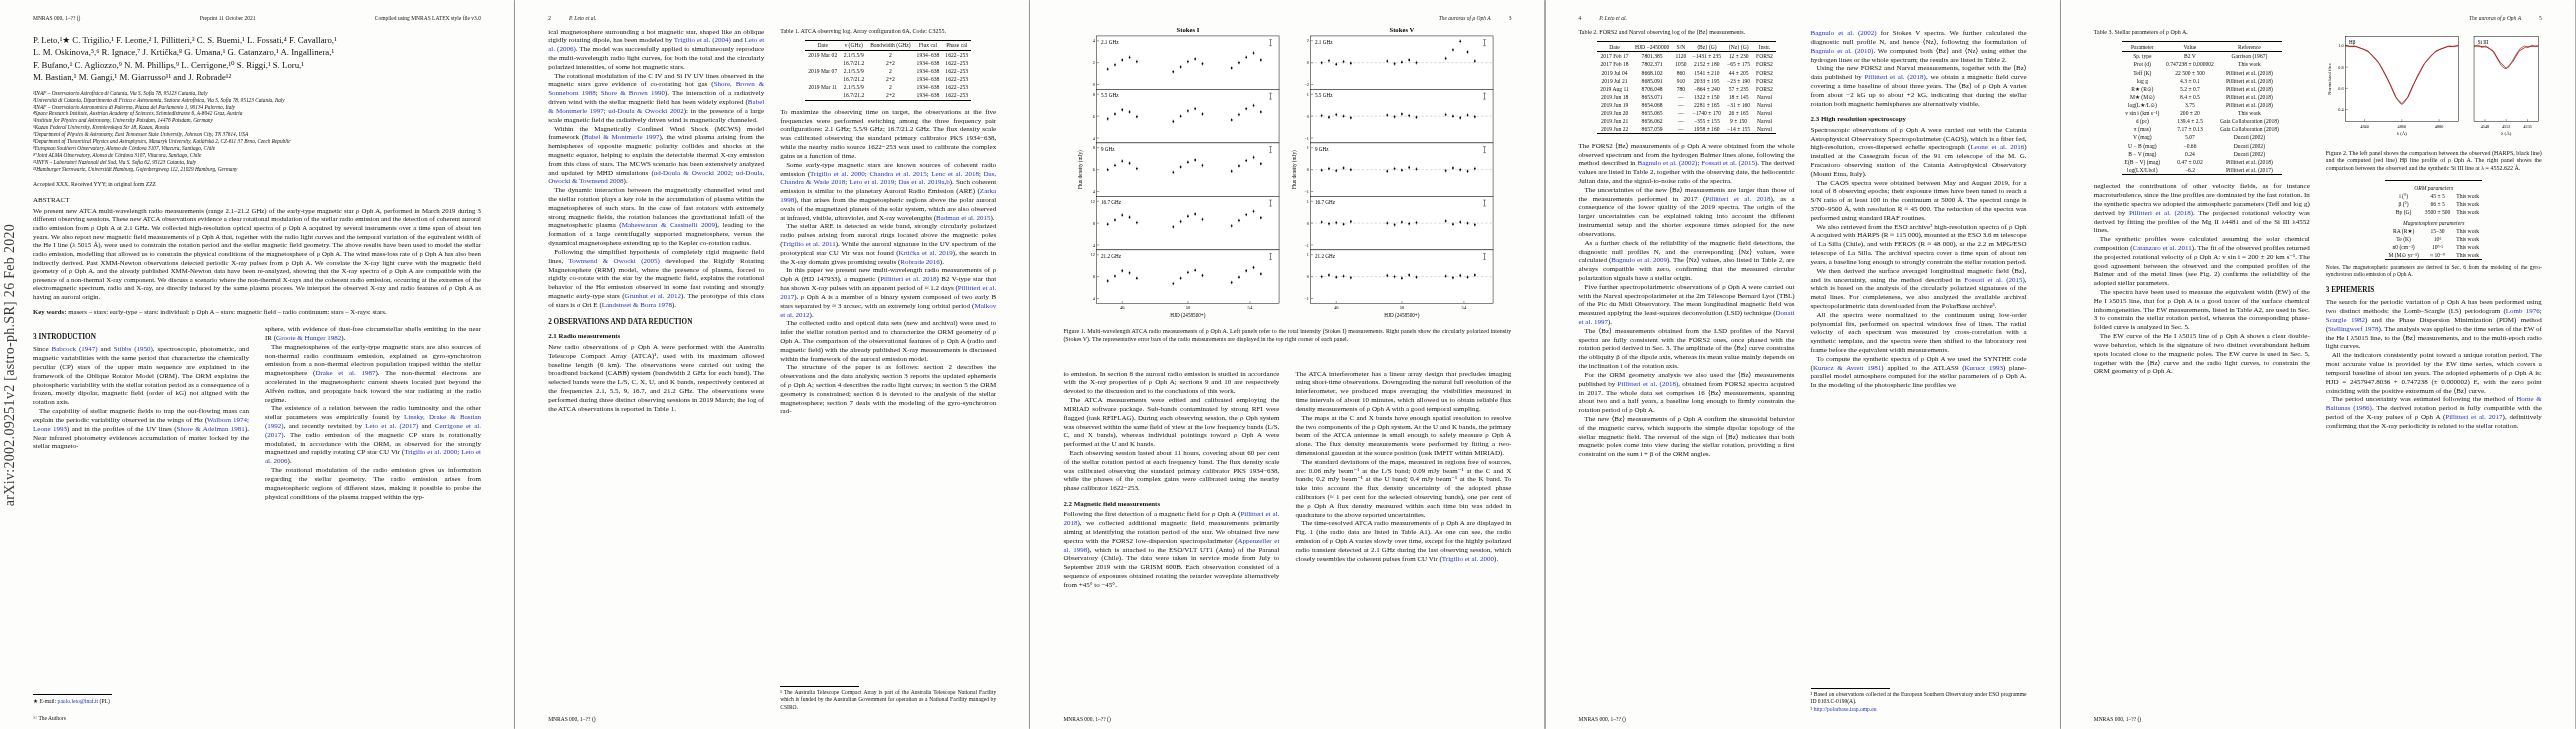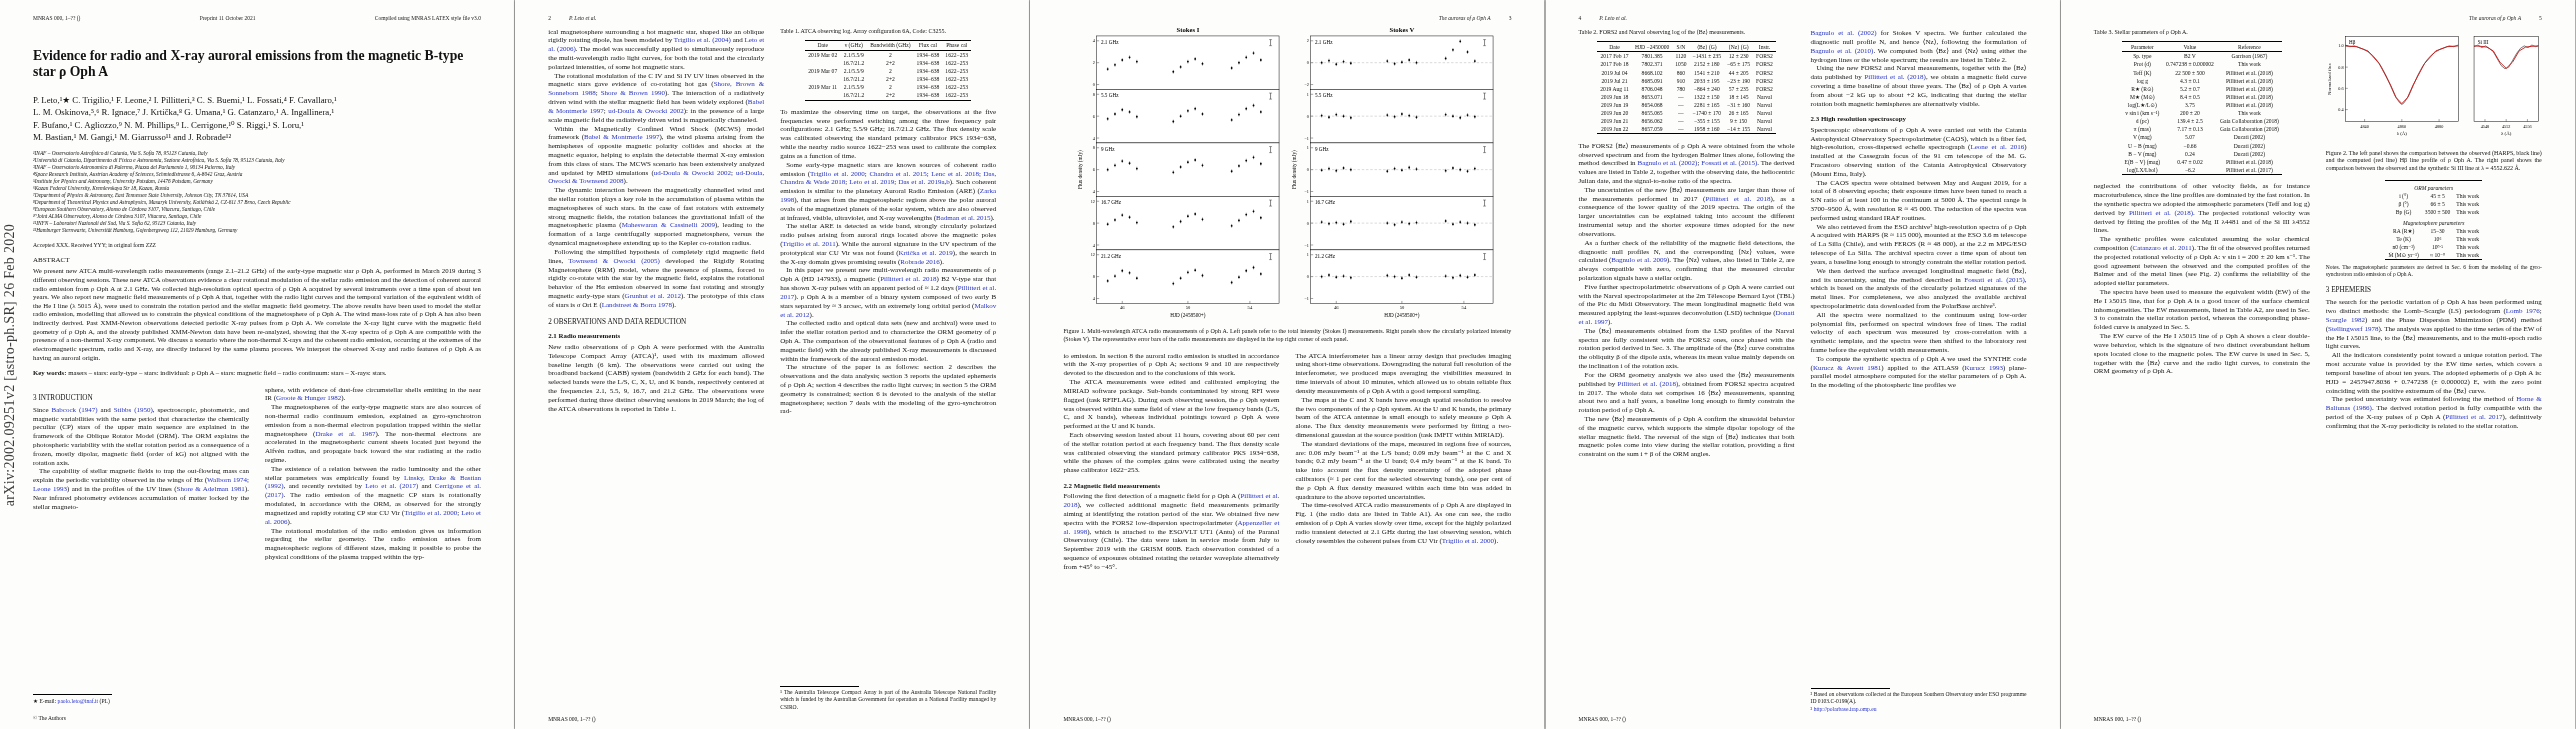--- a/index.html
+++ b/index.html
@@ -16,21 +16,21 @@
   .authors{font-size:8.8px;margin-top:13px;line-height:1.42}
   .affils{font-size:5.3px;font-style:italic;margin-top:6px;line-height:1.32}
   .accepted{font-size:5.7px;margin-top:8px}
   .abs-head{font-size:7px;font-weight:normal;margin-top:8.5px}
   .abstract{font-size:6.8px;line-height:1.27;text-align:justify;margin-top:3px}
   .keywords{font-size:6.8px;margin-top:6.7px;text-align:justify}
   .cols{display:flex;gap:16px;margin-top:9.7px}
   .col{width:216px;text-align:justify}
   .col p{font-size:7px;line-height:1.26;text-indent:6px}
   .col p.noind{text-indent:0}
-  .col h2{font-size:7.2px;font-weight:normal;margin:8px 0 4.3px;text-align:left}
+  .col h2{font-size:7.2px;font-weight:bold;margin:8px 0 4.3px;text-align:left}
   .col h3{font-size:6.9px;font-weight:bold;margin:6.7px 0 3.6px;text-align:left}
   .cite{color:#2733c4}
   .tcap{font-size:6px;line-height:1.28;text-align:justify;margin-bottom:4.3px}
   table.ptab{border-collapse:collapse;margin:0 auto 7.3px;font-size:5.6px;line-height:1.45;border-top:0.7px solid #000;border-bottom:0.7px solid #000}
   table.ptab th{font-weight:normal;padding:0.6px 3px;border-bottom:0.5px solid #000;text-align:center}
   table.ptab td{padding:0 3px;text-align:center;white-space:nowrap}
   table.ptab td.subhead{font-style:italic;padding-top:2.4px;text-align:center}
   .figwrap{display:flex;justify-content:center;gap:6px;margin-top:4.9px}
   .figcap{font-size:6px;line-height:1.3;text-align:justify;margin-top:3.6px}
   .tnotes{font-size:5.5px;line-height:1.3;text-align:justify;margin:-3.6px 0 4.9px}
@@ -43,21 +43,20 @@
 </head>
 <body>
 
 <div class="page">
   <div class="phead spread">
     <span>MNRAS 000, 1–?? ()</span>
     <span>Preprint 11 October 2021</span>
     <span>Compiled using MNRAS LATEX style file v3.0</span>
   </div>
   <div class="arxiv">arXiv:2002.09251v2  [astro-ph.SR]  26 Feb 2020</div>
-  <h1 class="title">Evidence for radio and X-ray auroral emissions from the magnetic B-type star ρ Oph A</h1>
   <div class="authors">
       <div>P. Leto,¹★ C. Trigilio,¹ F. Leone,² I. Pillitteri,³ C. S. Buemi,¹ L. Fossati,⁴ F. Cavallaro,¹</div>
       <div>L. M. Oskinova,⁵,⁶ R. Ignace,⁷ J. Krtička,⁸ G. Umana,¹ G. Catanzaro,¹ A. Ingallinera,¹</div>
       <div>F. Bufano,¹ C. Agliozzo,⁹ N. M. Phillips,⁹ L. Cerrigone,¹⁰ S. Riggi,¹ S. Loru,¹</div>
       <div>M. Bastian,¹ M. Gangi,¹ M. Giarrusso¹¹ and J. Robrade¹²</div>
     </div>
   <div class="affils">
       <div>¹INAF – Osservatorio Astrofisico di Catania, Via S. Sofia 78, 95123 Catania, Italy</div>
       <div>²Università di Catania, Dipartimento di Fisica e Astronomia, Sezione Astrofisica, Via S. Sofia 78, 95123 Catania, Italy</div>
       <div>³INAF – Osservatorio Astronomico di Palermo, Piazza del Parlamento 1, 90134 Palermo, Italy</div>
@@ -629,21 +628,21 @@
         <text x="76" y="468" text-anchor="middle" font-size="7.5">46</text>
         <line x1="184" y1="458" x2="184" y2="454" stroke="#000" stroke-width="0.6"></line>
         <text x="184" y="468" text-anchor="middle" font-size="7.5">50</text>
         <line x1="286" y1="458" x2="286" y2="454" stroke="#000" stroke-width="0.6"></line>
         <text x="286" y="468" text-anchor="middle" font-size="7.5">54</text>
         <text x="184" y="480" text-anchor="middle" font-size="8.5">HJD (2458500+)</text>
         <text x="10" y="238" text-anchor="middle" font-size="8.5" transform="rotate(-90 10 238)">Flux density (mJy)</text>
       </svg>
     </div>
   <div class="figcap">Figure 1. Multi-wavelength ATCA radio measurements of ρ Oph A. Left panels refer to the total intensity (Stokes I) measurements. Right panels show the circularly polarized intensity (Stokes V). The representative error bars of the radio measurements are displayed in the top right corner of each panel.</div>
-  <div class="cols" style="margin-top:8px">
+  <div class="cols" style="margin-top:26px">
     <div class="col">
         <p class="noind">io emission. In section 8 the auroral radio emission is studied in accordance with the X-ray properties of ρ Oph A; sections 9 and 10 are respectively devoted to the discussion and to the conclusions of this work.</p>
         <p>The ATCA measurements were edited and calibrated employing the MIRIAD software package. Sub-bands contaminated by strong RFI were flagged (task RFIFLAG). During each observing session, the ρ Oph system was observed within the same field of view at the low frequency bands (L/S, C, and X bands), whereas individual pointings toward ρ Oph A were performed at the U and K bands.</p>
         <p>Each observing session lasted about 11 hours, covering about 60 per cent of the stellar rotation period at each frequency band. The flux density scale was calibrated observing the standard primary calibrator PKS 1934−638, while the phases of the complex gains were calibrated using the nearby phase calibrator 1622−253.</p>
         <h3>2.2 Magnetic field measurements</h3>
         <p class="noind">Following the first detection of a magnetic field for ρ Oph A (<span class="cite">Pillitteri et al. 2018</span>), we collected additional magnetic field measurements primarily aiming at identifying the rotation period of the star. We obtained five new spectra with the FORS2 low-dispersion spectropolarimeter (<span class="cite">Appenzeller et al. 1998</span>), which is attached to the ESO/VLT UT1 (Antu) of the Paranal Observatory (Chile). The data were taken in service mode from July to September 2019 with the GRISM 600B. Each observation consisted of a sequence of exposures obtained rotating the retarder waveplate alternatively from +45° to −45°.</p>
       </div>
     <div class="col">
         <p class="noind">The ATCA interferometer has a linear array design that precludes imaging using short-time observations. Downgrading the natural full resolution of the interferometer, we produced maps averaging the visibilities measured in time intervals of about 10 minutes, which allowed us to obtain reliable flux density measurements of ρ Oph A with a good temporal sampling.</p>
         <p>The maps at the C and X bands have enough spatial resolution to resolve the two components of the ρ Oph system. At the U and K bands, the primary beam of the ATCA antennae is small enough to safely measure ρ Oph A alone. The flux density measurements were performed by fitting a two-dimensional gaussian at the source position (task IMFIT within MIRIAD).</p>

